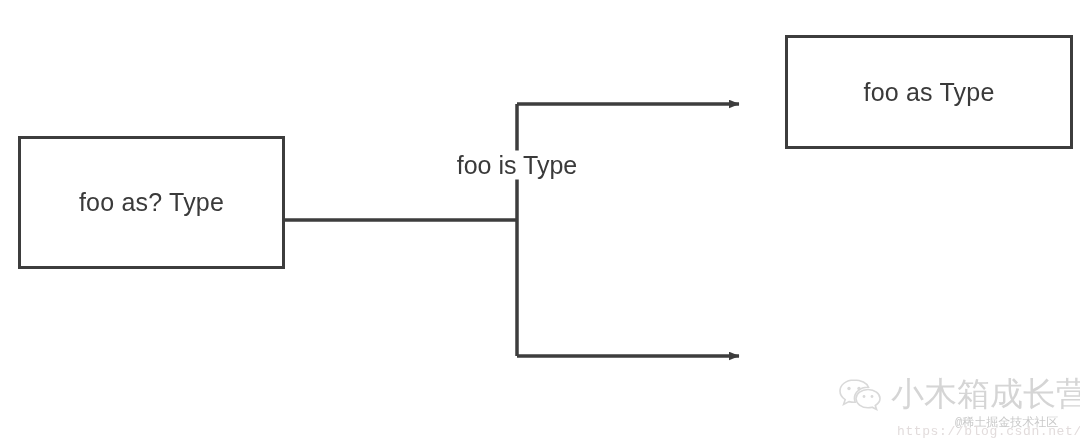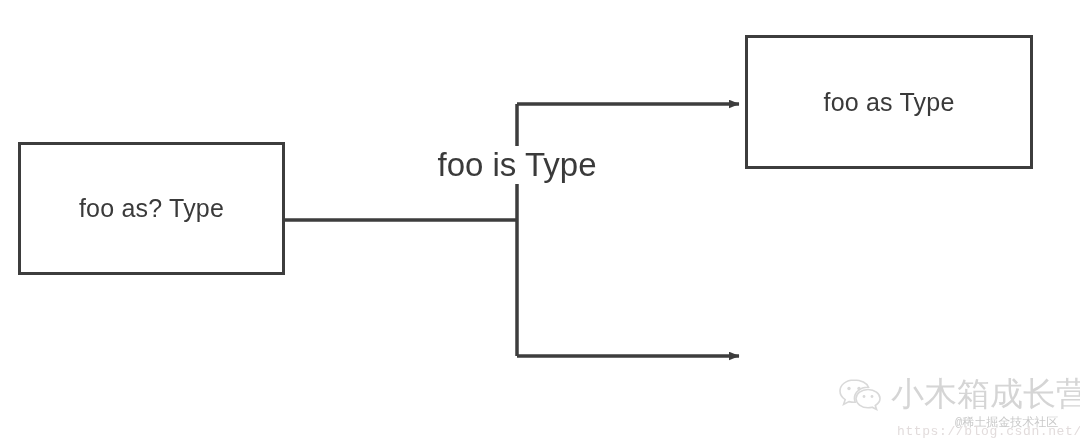--- a/index.html
+++ b/index.html
@@ -23,33 +23,33 @@
     display: flex;
     align-items: center;
     justify-content: center;
   }
   .node-label {
     font-size: 25px;
     color: #3a3a3a;
     letter-spacing: 0.2px;
     white-space: nowrap;
   }
-  #node-source  { left: 18px;  top: 142px; width: 267px; height: 133px; }
-  #node-success { left: 745px; top: 35px;  width: 288px; height: 134px; justify-content: center; }
+  #node-source  { left: 18px;  top: 136px; width: 267px; height: 133px; }
+  #node-success { left: 785px; top: 35px;  width: 288px; height: 114px; justify-content: center; }
   #node-null    { left: 750px; top: 300px; width: 288px; height: 122px; }
 
   #edge-layer {
     position: absolute;
     left: 0; top: 0;
     width: 1080px;
     height: 444px;
   }
   .edge-label {
     position: absolute;
-    font-size: 33px;
+    font-size: 25px;
     color: #3a3a3a;
     white-space: nowrap;
     background: #ffffff;
     padding: 0 6px;
     transform: translate(-50%, -50%);
   }
   #edge-label-true  { left: 517px; top: 165px; }
   #edge-label-false { left: 517px; top: 291px; }
 
   

